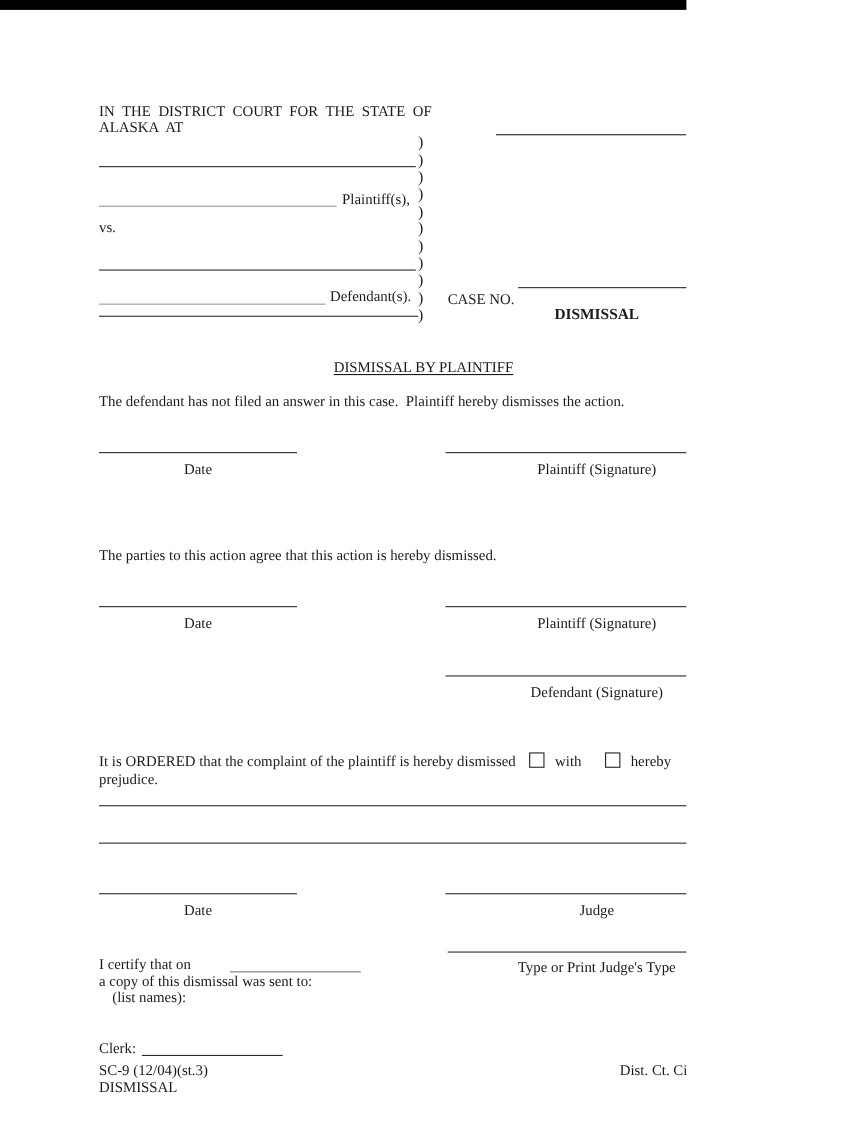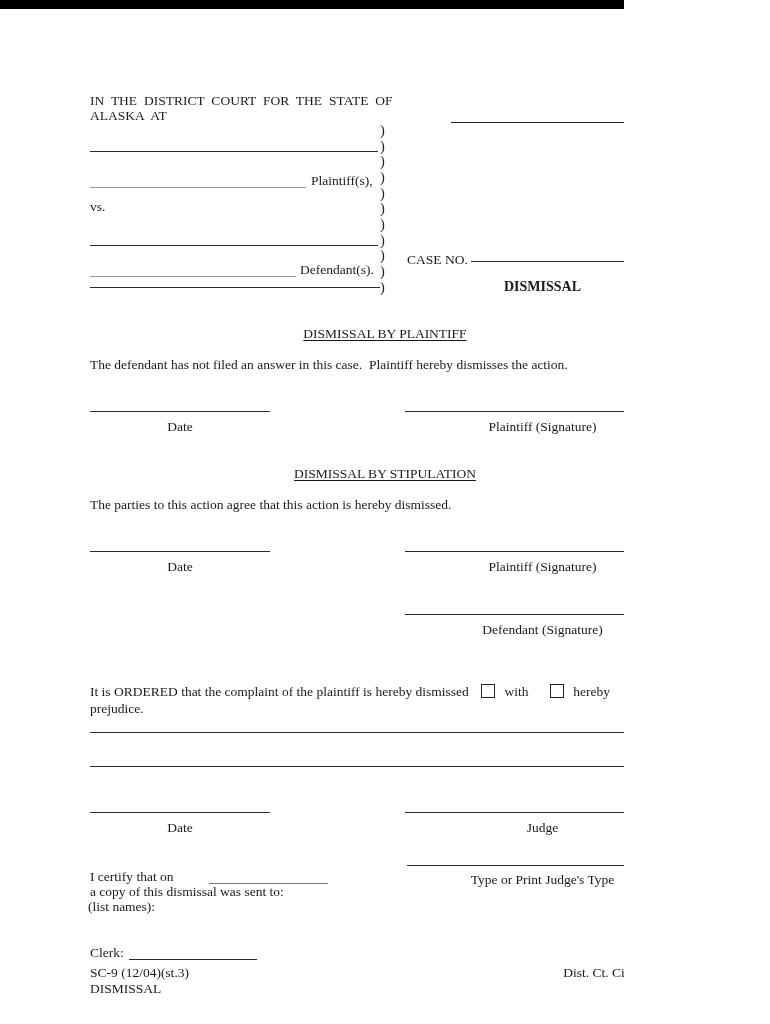--- a/index.html
+++ b/index.html
@@ -92,21 +92,21 @@
 
   <div class="abs row-flex" style="left:90px; top:172px;">
     <span class="gray-line" style="display:inline-block; width:216px; height:16px;"></span>
     <span style="margin-left:5px;text-align:right;">Plaintiff(s),</span>
   </div>
 
   <div class="abs" style="left:90px; top:199px;">vs.</div>
 
   <div class="abs solid-line" style="left:90px; top:232px; width:288px; height:14px;"></div>
 
-  <div class="abs" style="left:407px; top:252px;">CASE NO.</div>
+  <div class="abs" style="left:407px; top:264px;">CASE NO.</div>
   <div class="abs solid-line" style="left:471px; top:248px; width:185px; height:14px;"></div>
   <div class="abs" style="left:663px; top:248px;">SC</div>
 
   <div class="abs row-flex" style="left:90px; top:262px;">
     <span class="gray-line" style="display:inline-block; width:206px; height:15px;"></span>
     <span style="margin-left:4px;">Defendant(s).</span>
   </div>
 
   <div class="abs solid-line" style="left:90px; top:274px; width:290px; height:14px;"></div>
 
@@ -115,21 +115,20 @@
   <div class="sec-heading" style="top:326px;">DISMISSAL BY PLAINTIFF</div>
 
   <div class="abs pre" style="left:90px; top:357px; width:620px;">The defendant has not filed an answer in this case.  Plaintiff hereby dismisses the action.</div>
 
   <div class="abs solid-line" style="left:90px; top:398px; width:180px; height:14px;"></div>
   <div class="abs label-center" style="left:90px; top:419px; width:180px;">Date</div>
 
   <div class="abs solid-line" style="left:405px; top:398px; width:275px; height:14px;"></div>
   <div class="abs label-center" style="left:405px; top:419px; width:275px;">Plaintiff (Signature)</div>
 
-  <div class="sec-heading" style="top:466px;">DISMISSAL BY STIPULATION</div>
 
   <div class="abs" style="left:90px; top:497px; width:620px;">The parties to this action agree that this action is hereby dismissed.</div>
 
   <div class="abs solid-line" style="left:90px; top:538px; width:180px; height:14px;"></div>
   <div class="abs label-center" style="left:90px; top:559px; width:180px;">Date</div>
 
   <div class="abs solid-line" style="left:405px; top:538px; width:275px; height:14px;"></div>
   <div class="abs label-center" style="left:405px; top:559px; width:275px;">Plaintiff (Signature)</div>
 
   <div class="abs solid-line" style="left:405px; top:601px; width:275px; height:14px;"></div>
@@ -155,21 +154,21 @@
   <div class="abs label-center" style="left:405px; top:820px; width:275px;">Judge</div>
 
   <div class="abs solid-line" style="left:407px; top:852px; width:273px; height:14px;"></div>
   <div class="abs label-center" style="left:405px; top:872px; width:275px;">Type or Print Judge's Type</div>
 
   <div class="abs row-flex" style="left:90px; top:869px;gap:30px;">
     <span>I certify that on</span>
     <span class="gray-line" style="display:inline-block; width:119px; height:14px; margin-left:5px; border-bottom-color:#777;"></span>
   </div>
   <div class="abs" style="left:90px; top:884px;">a copy of this dismissal was sent to:</div>
-  <div class="abs" style="left:88px; top:899px;text-align:center;">(list names):</div>
+  <div class="abs" style="left:102px; top:899px;text-align:center;">(list names):</div>
 
   <div class="abs row-flex" style="left:90px; top:945px;text-align:right;">
     <span>Clerk:</span>
     <span class="solid-line" style="display:inline-block; width:128px; height:14px; border-bottom-width:1px; margin-left:5px;"></span>
   </div>
 
   <div class="abs" style="left:90px; top:965px;">SC-9 (12/04)(st.3)</div>
   <div class="abs" style="left:460px; top:965px; width:220px; text-align:right;">Dist. Ct. Civ R. 17(g)</div>
   <div class="abs" style="left:90px; top:981px;">DISMISSAL</div>
 

